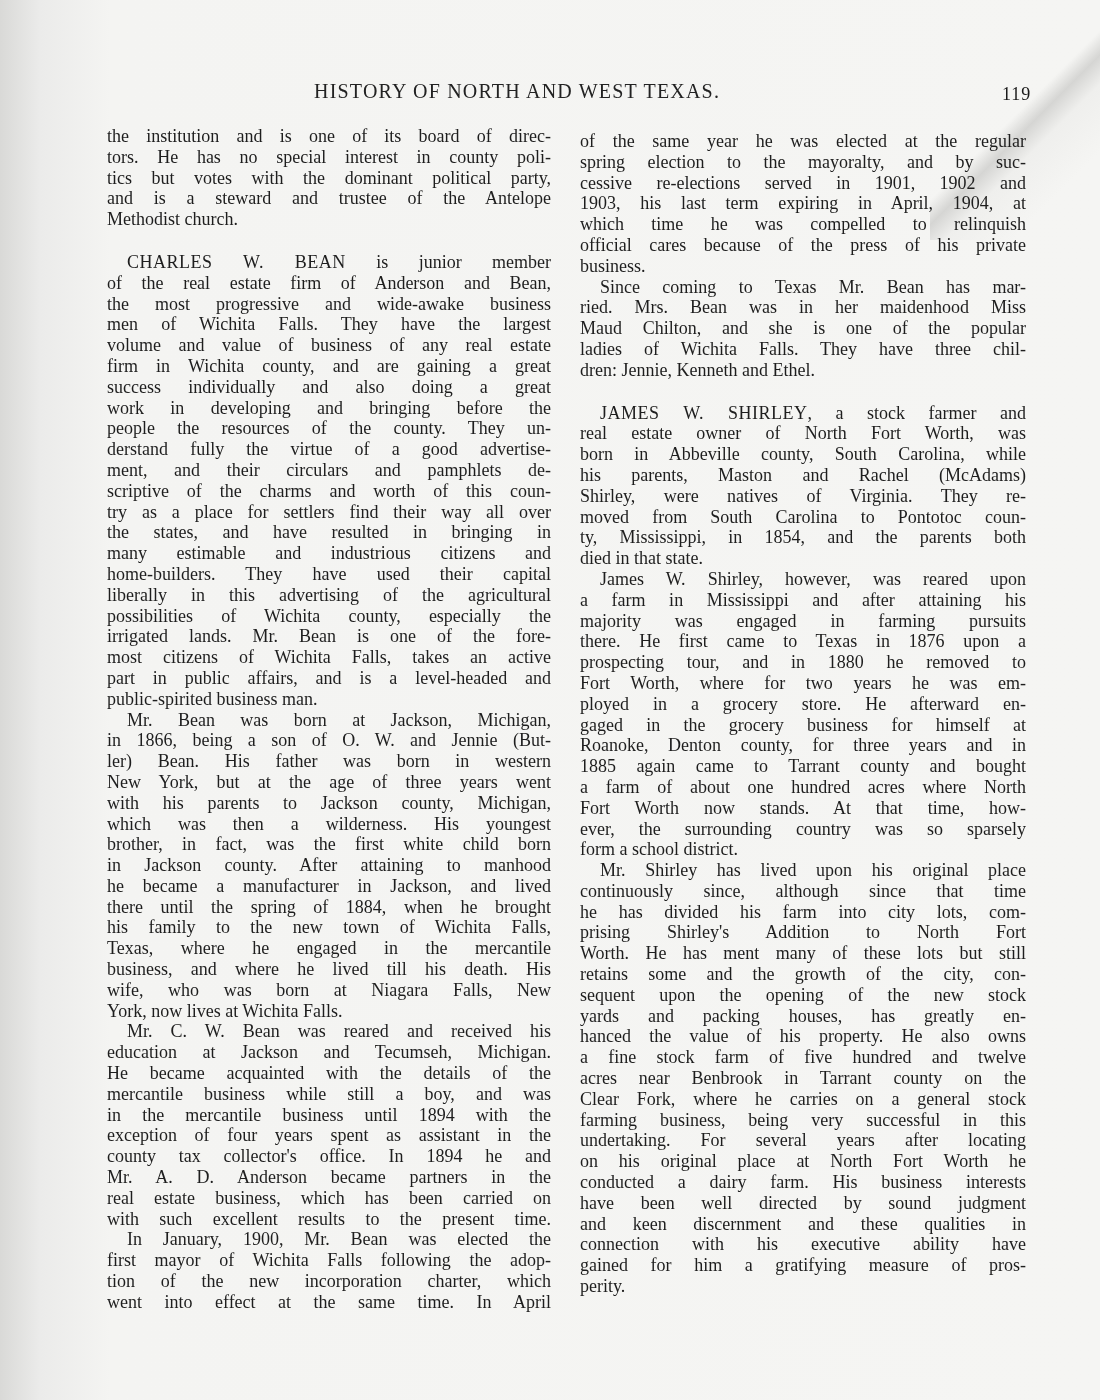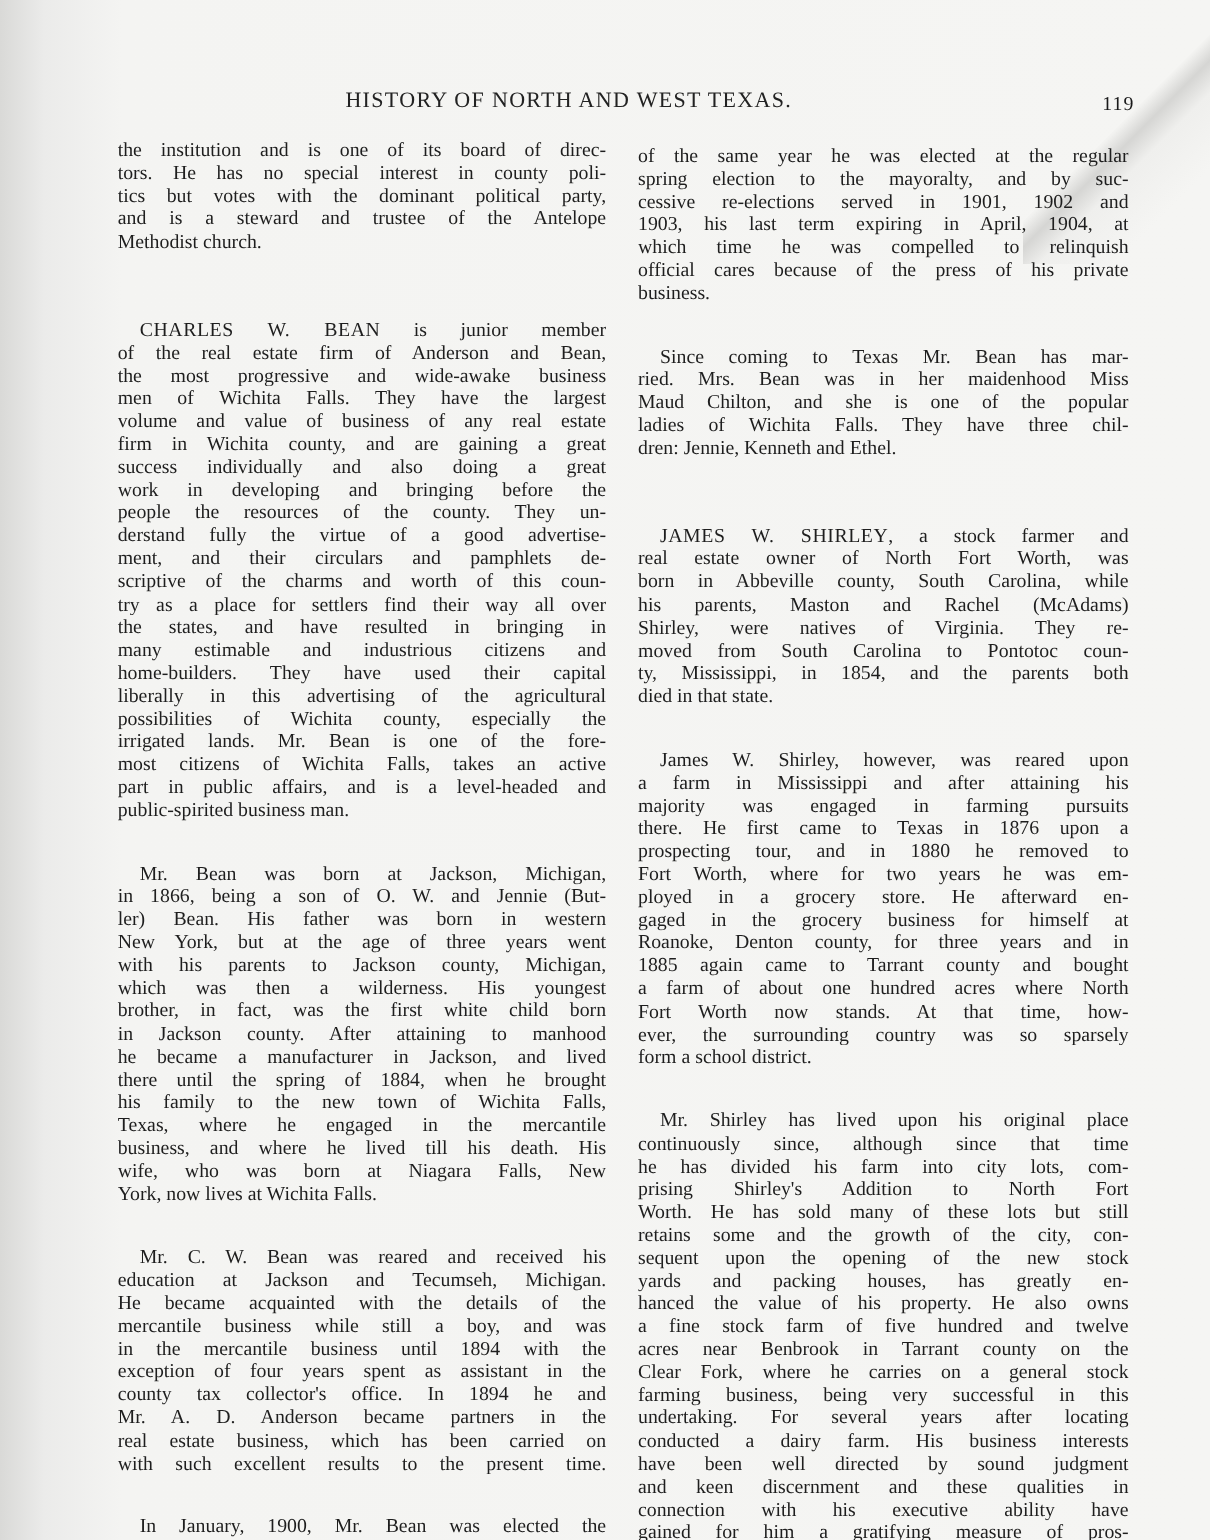--- a/index.html
+++ b/index.html
@@ -61,21 +61,20 @@
       white-space: nowrap;
       text-align: justify;
       text-align-last: justify;
       overflow: hidden;
     }
     .line.last {
       text-align-last: left;
     }
     .line.indent {
       padding-left: 20px;
-      margin-top: 37px;
     }
     .gap {
       display: block;
       height: 22px;
     }
     .smallcaps {
       letter-spacing: 0.5px;
     }
   </style>
 </head>
@@ -197,30 +196,31 @@
       <span class="line">1885 again came to Tarrant county and bought</span>
       <span class="line">a farm of about one hundred acres where North</span>
       <span class="line">Fort Worth now stands.  At that time, how-</span>
       <span class="line">ever, the surrounding country was so sparsely</span>
       <span class="line last">form a school district.</span>
 
       <span class="line indent">Mr. Shirley has lived upon his original place</span>
       <span class="line">continuously since, although since that time</span>
       <span class="line">he has divided his farm into city lots, com-</span>
       <span class="line">prising Shirley's Addition to North Fort</span>
-      <span class="line">Worth. He has sold many of these lots but still</span>
+      <span class="line">Worth. He has ment many of these lots but still</span>
       <span class="line">retains some and the growth of the city, con-</span>
       <span class="line">sequent upon the opening of the new stock</span>
       <span class="line">yards and packing houses, has greatly en-</span>
       <span class="line">hanced the value of his property.  He also owns</span>
       <span class="line">a fine stock farm of five hundred and twelve</span>
       <span class="line">acres near Benbrook in Tarrant county on the</span>
       <span class="line">Clear Fork, where he carries on a general stock</span>
       <span class="line">farming business, being very successful in this</span>
       <span class="line">undertaking.  For several years after locating</span>
+      <span class="line">on his original place at North Fort Worth he</span>
       <span class="line">conducted a dairy farm.  His business interests</span>
       <span class="line">have been well directed by sound judgment</span>
       <span class="line">and keen discernment and these qualities in</span>
       <span class="line">connection with his executive ability have</span>
       <span class="line">gained for him a gratifying measure of pros-</span>
       <span class="line last">perity.</span>
     </div>
   </div>
 </div>
 

